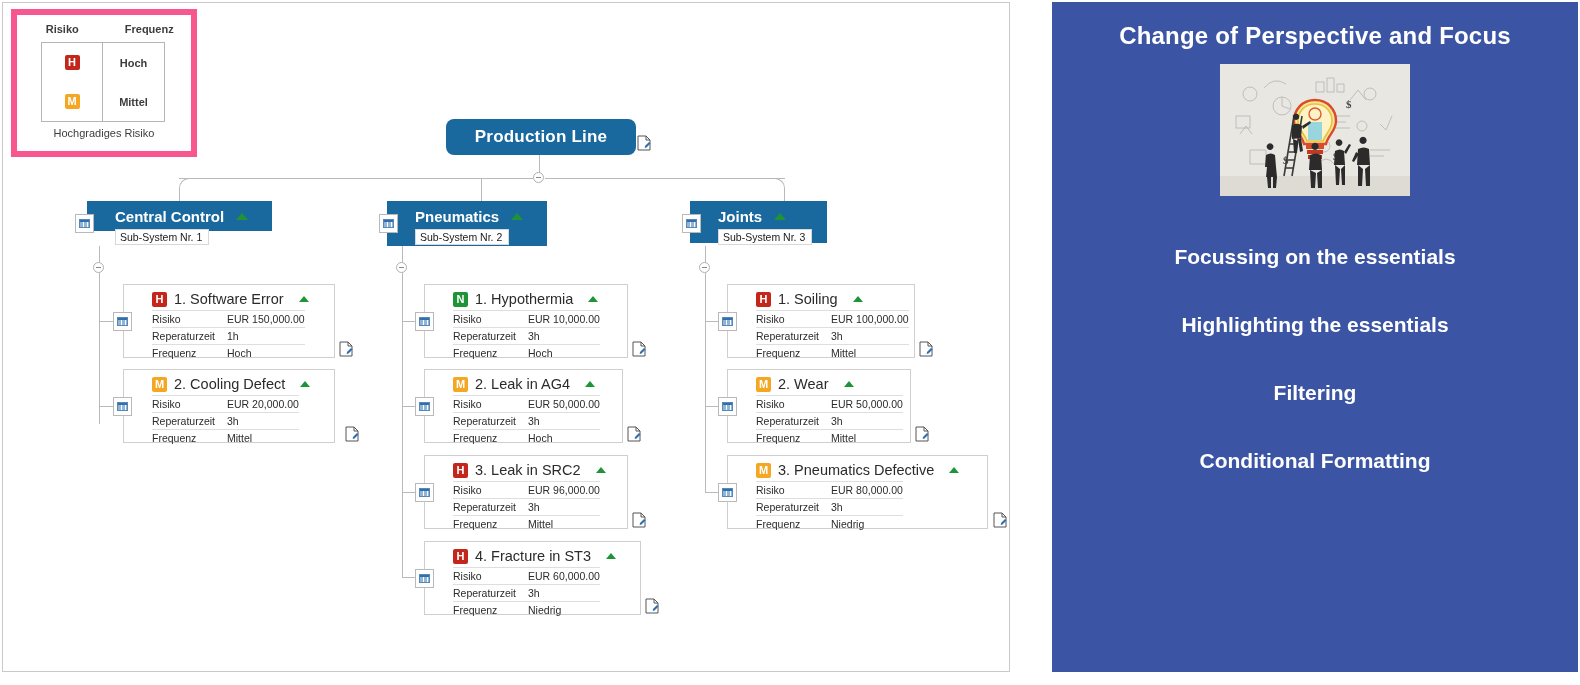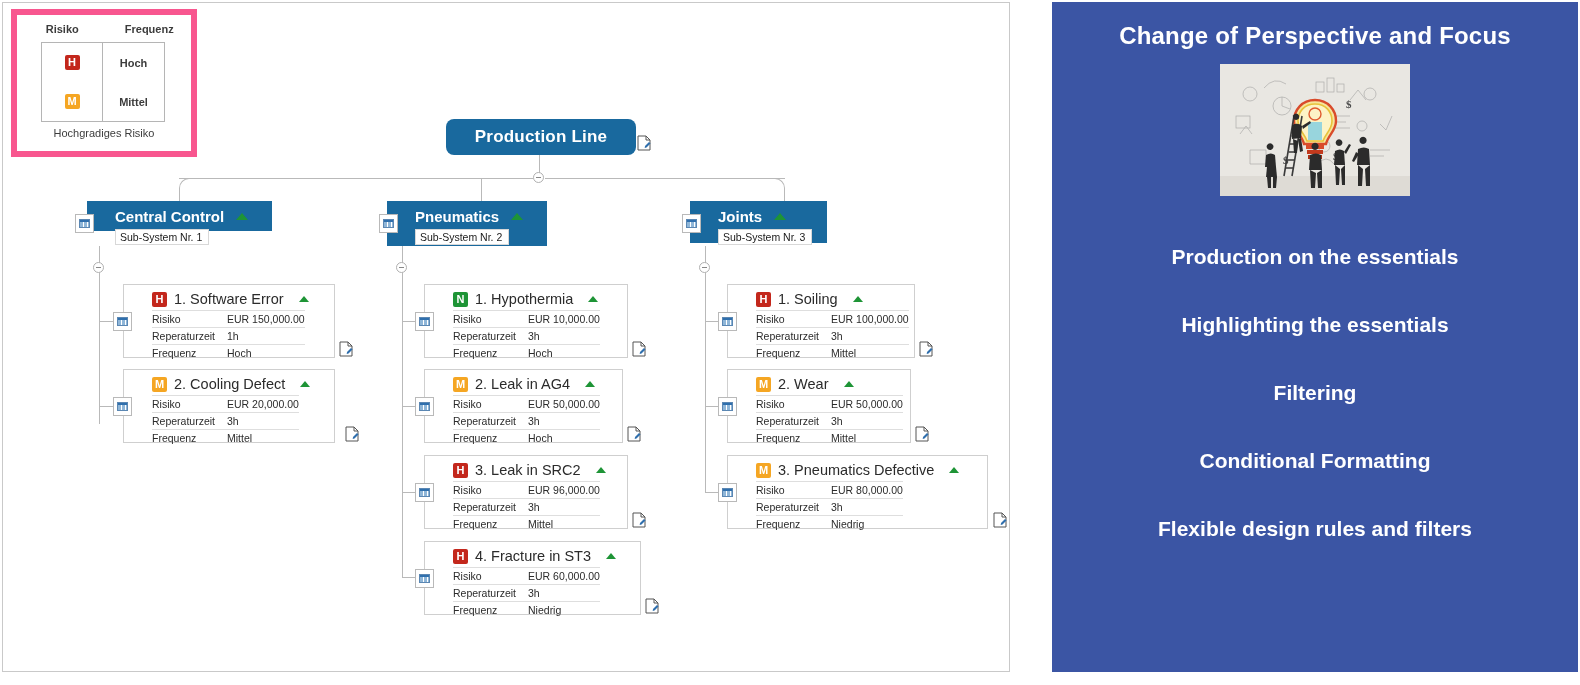--- a/index.html
+++ b/index.html
@@ -678,21 +678,20 @@
 
           <path d="M143 80 a3.6 3.6 0 1 1 0.1 0 Z"></path>
           <path d="M138 85 q6 -3 11 0 l1 16 -13 0 z"></path>
           <path d="M136 88 l-4 9 2 1 5 -8 z"></path>
           <path d="M138 101 l0 21 4 0 1 -17 z M145 105 l1 17 4 0 0 -21 z"></path>
         </g>
       </svg>
     </div>
 
     <div class="panel-bullets">
-      <div>Production on the essentials</div>
+      <div>Focussing on the essentials</div>
       <div>Highlighting the essentials</div>
       <div>Filtering</div>
       <div>Conditional Formatting</div>
-      <div>Flexible design rules and filters</div>
     </div>
   </div>
 
 </div>
 
 </body></html>

